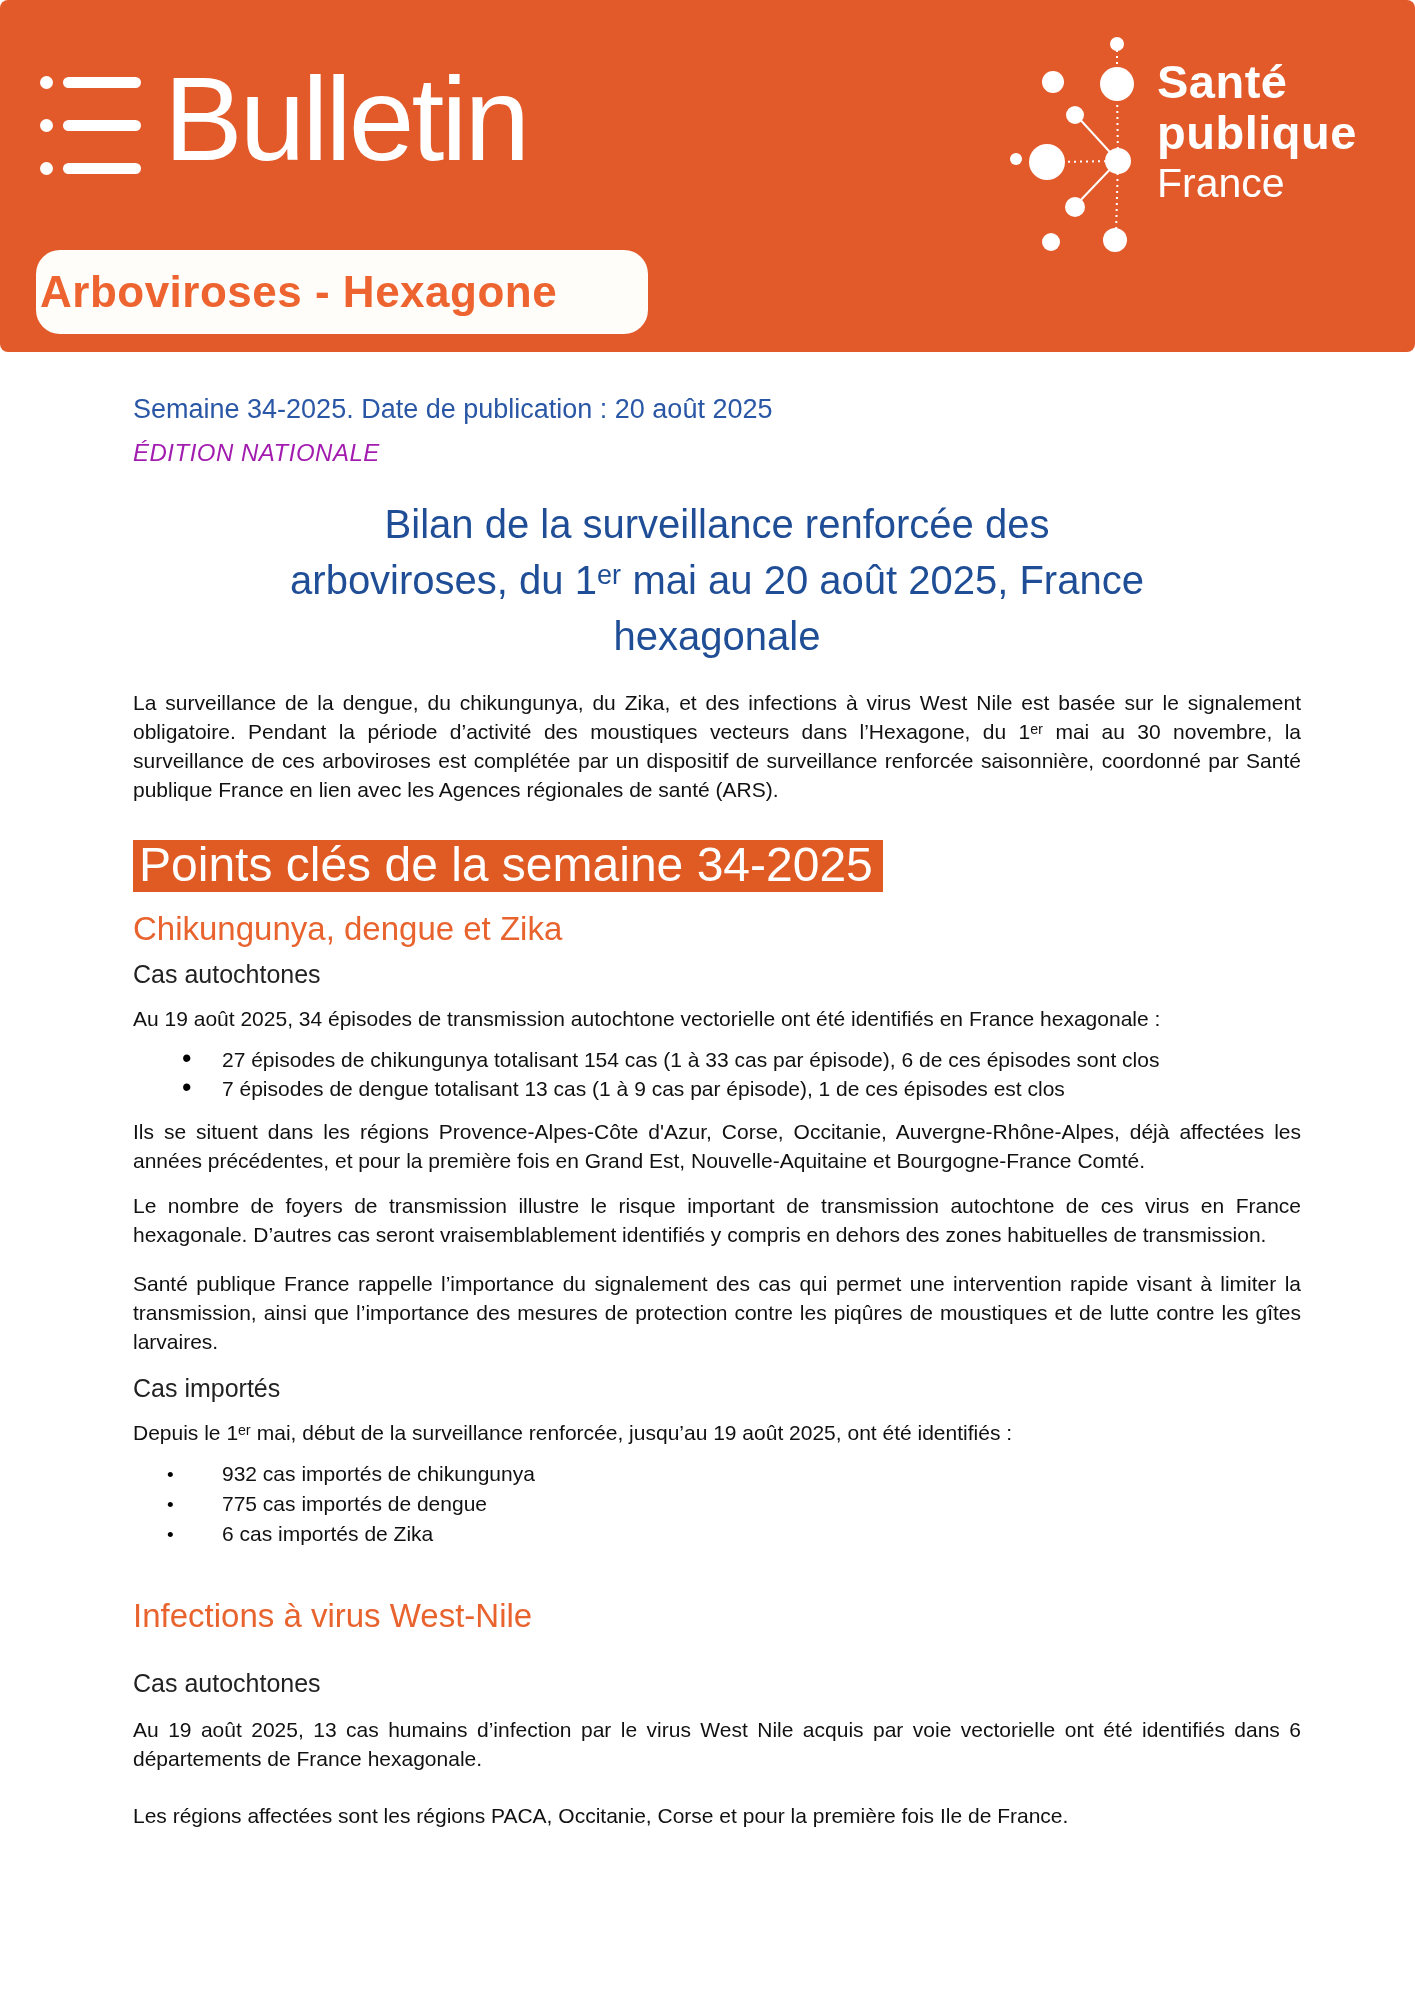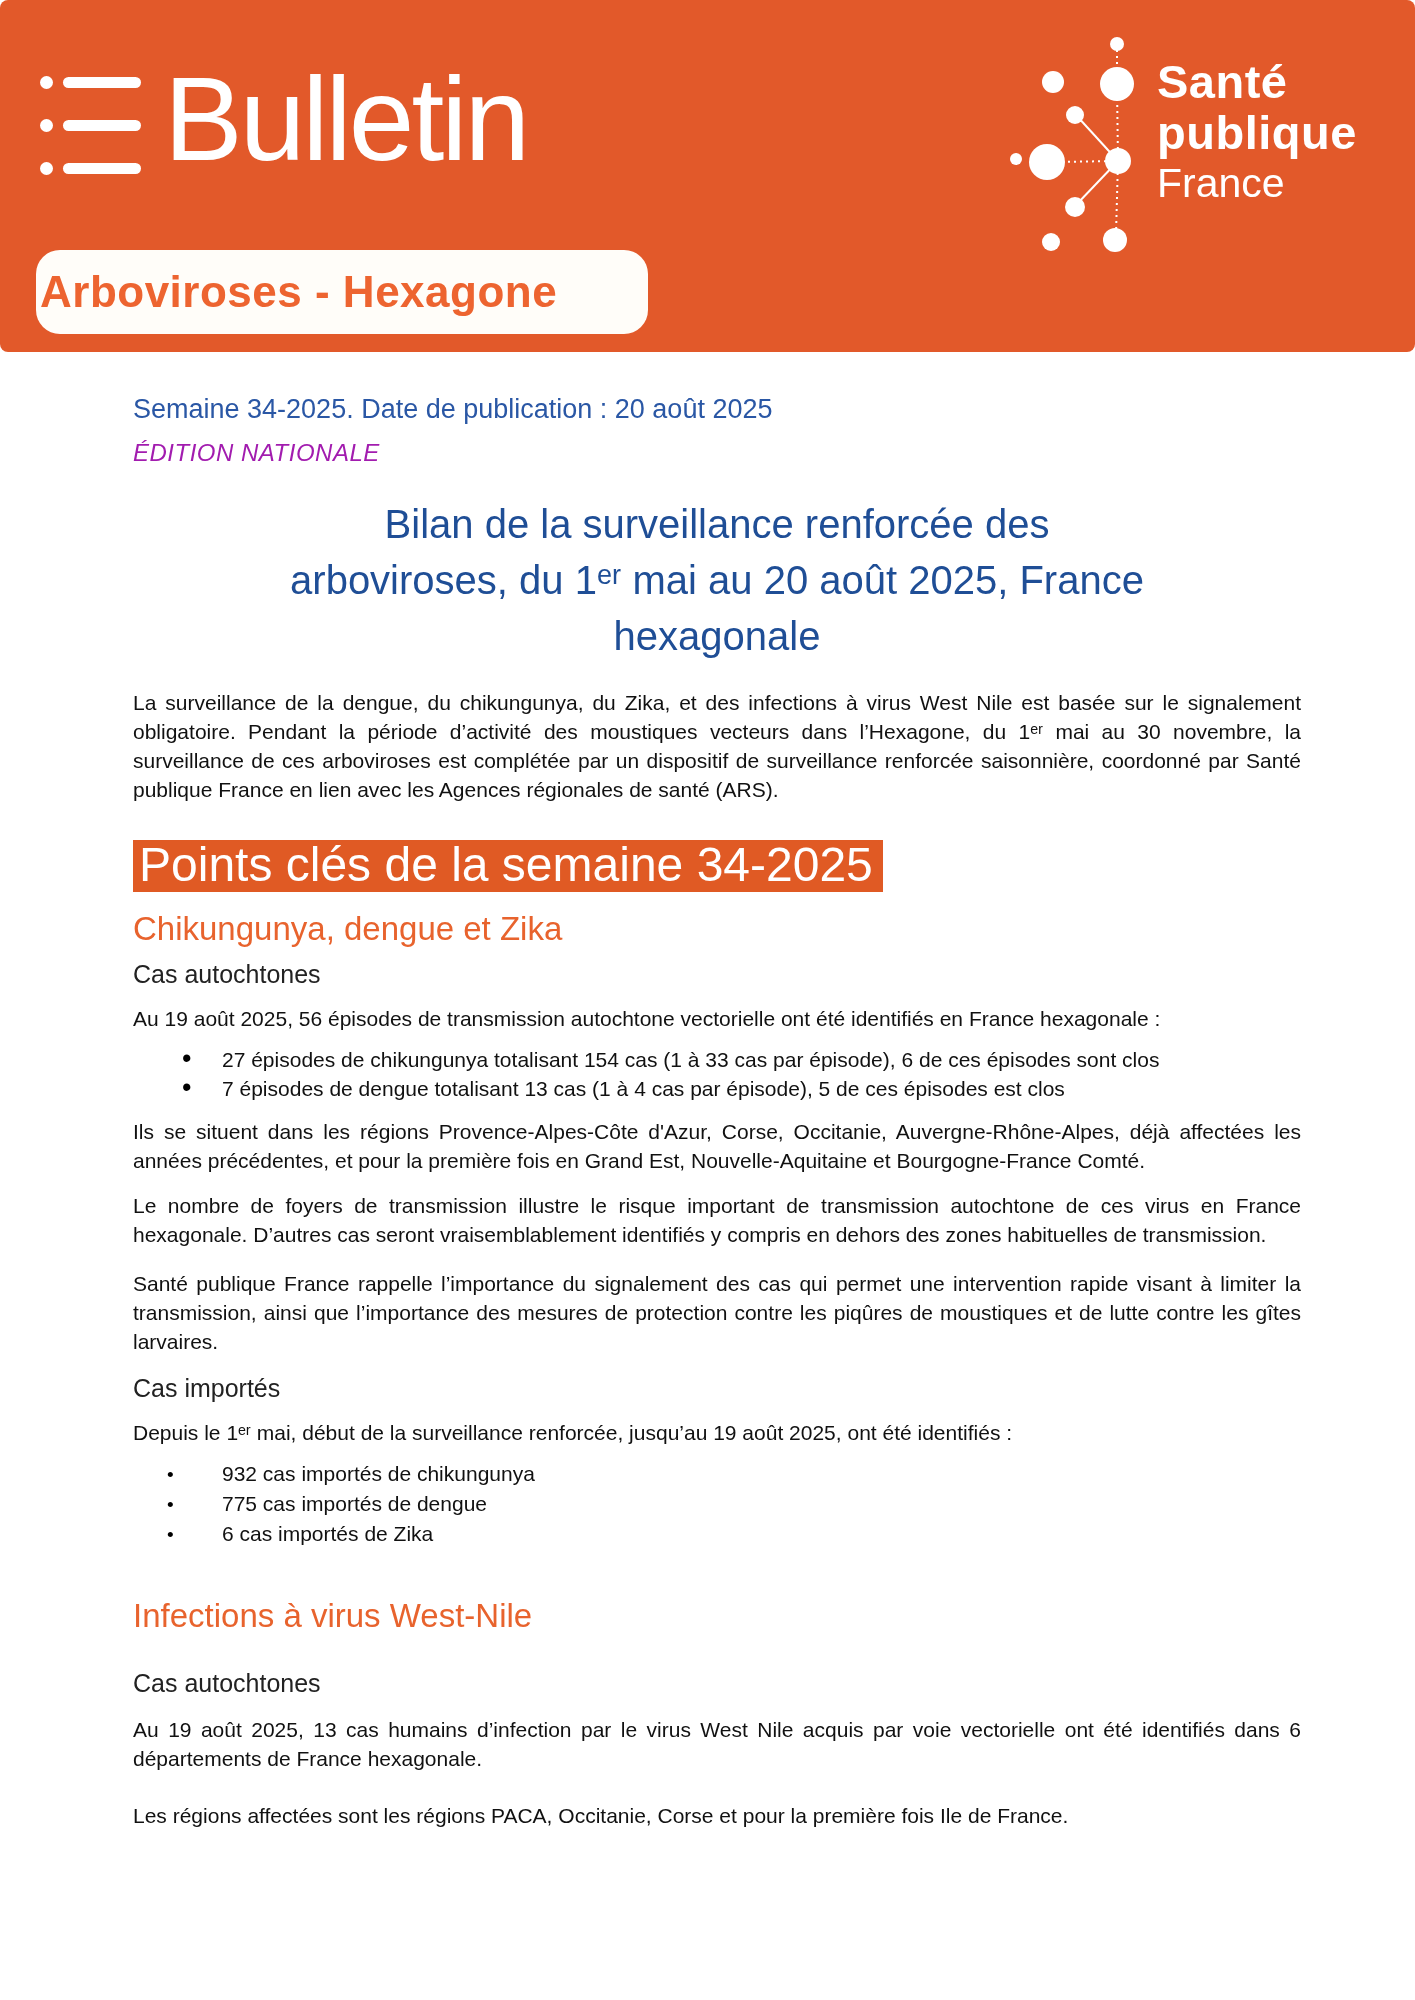--- a/index.html
+++ b/index.html
@@ -150,25 +150,25 @@
     <p class="para intro">La surveillance de la dengue, du chikungunya, du Zika, et des infections à virus West Nile est basée sur le signalement obligatoire. Pendant la période d’activité des moustiques vecteurs dans l’Hexagone, du 1ᵉʳ mai au 30 novembre, la surveillance de ces arboviroses est complétée par un dispositif de surveillance renforcée saisonnière, coordonné par Santé publique France en lien avec les Agences régionales de santé (ARS).</p>
 
     <div>
       <span class="kp-heading">Points clés de la semaine 34-2025</span>
     </div>
 
     <div class="sub-heading">Chikungunya, dengue et Zika</div>
 
     <div class="minor-heading" style="margin-top:8px;">Cas autochtones</div>
 
-    <p class="para lead">Au 19 août 2025, 56 épisodes de transmission autochtone vectorielle ont été identifiés en France hexagonale :</p>
+    <p class="para lead">Au 19 août 2025, 34 épisodes de transmission autochtone vectorielle ont été identifiés en France hexagonale :</p>
 
     <ul class="bullets bullets-lg">
         <li>27 épisodes de chikungunya totalisant 154 cas (1 à 33 cas par épisode), 6 de ces épisodes sont clos</li>
-        <li>7 épisodes de dengue totalisant 13 cas (1 à 4 cas par épisode), 5 de ces épisodes est clos</li>
+        <li>7 épisodes de dengue totalisant 13 cas (1 à 9 cas par épisode), 1 de ces épisodes est clos</li>
       </ul>
 
     <p class="para gap14">Ils se situent dans les régions Provence-Alpes-Côte d'Azur, Corse, Occitanie, Auvergne-Rhône-Alpes, déjà affectées les années précédentes, et pour la première fois en Grand Est, Nouvelle-Aquitaine et Bourgogne-France Comté.</p>
 
     <p class="para gap16">Le nombre de foyers de transmission illustre le risque important de transmission autochtone de ces virus en France hexagonale. D’autres cas seront vraisemblablement identifiés y compris en dehors des zones habituelles de transmission.</p>
 
     <p class="para gap20">Santé publique France rappelle l’importance du signalement des cas qui permet une intervention rapide visant à limiter la transmission, ainsi que l’importance des mesures de protection contre les piqûres de moustiques et de lutte contre les gîtes larvaires.</p>
 
     <div class="minor-heading">Cas importés</div>
 

